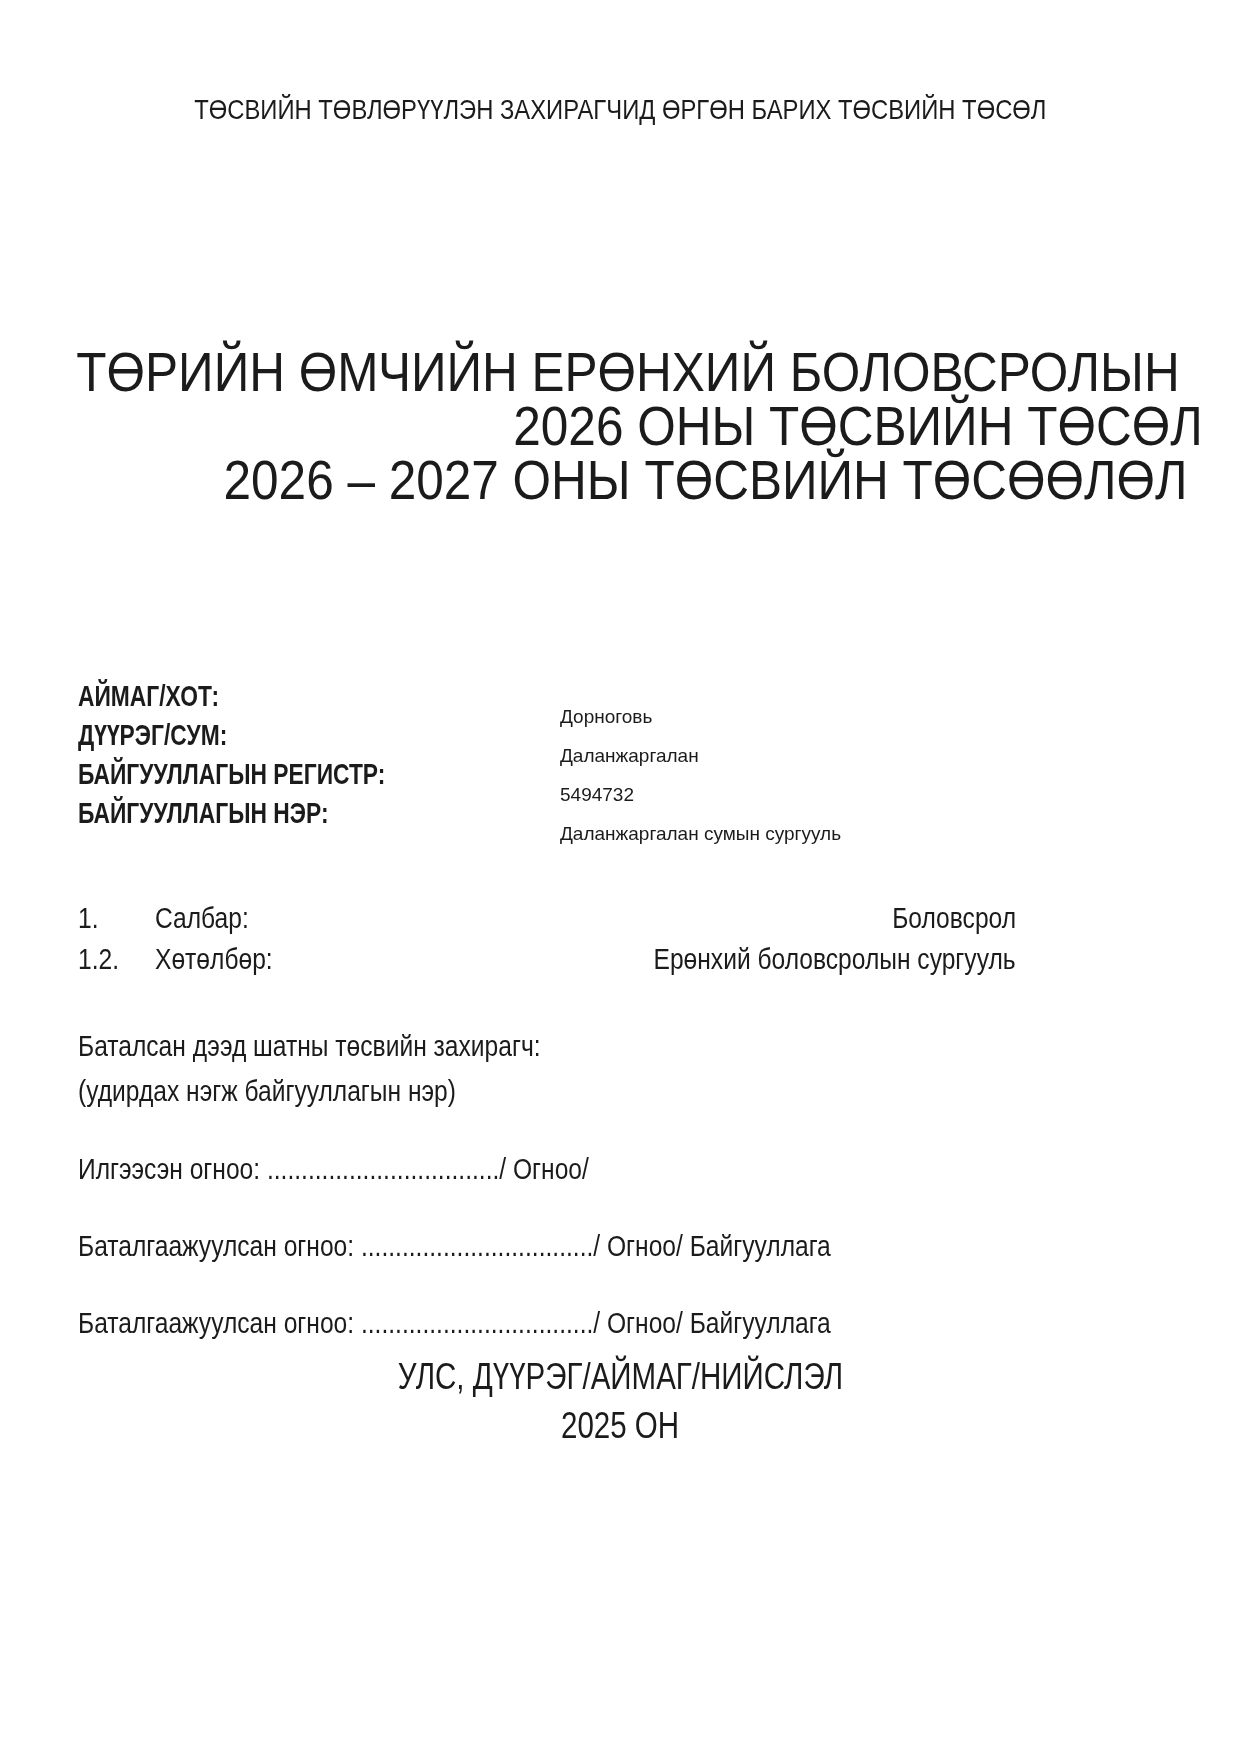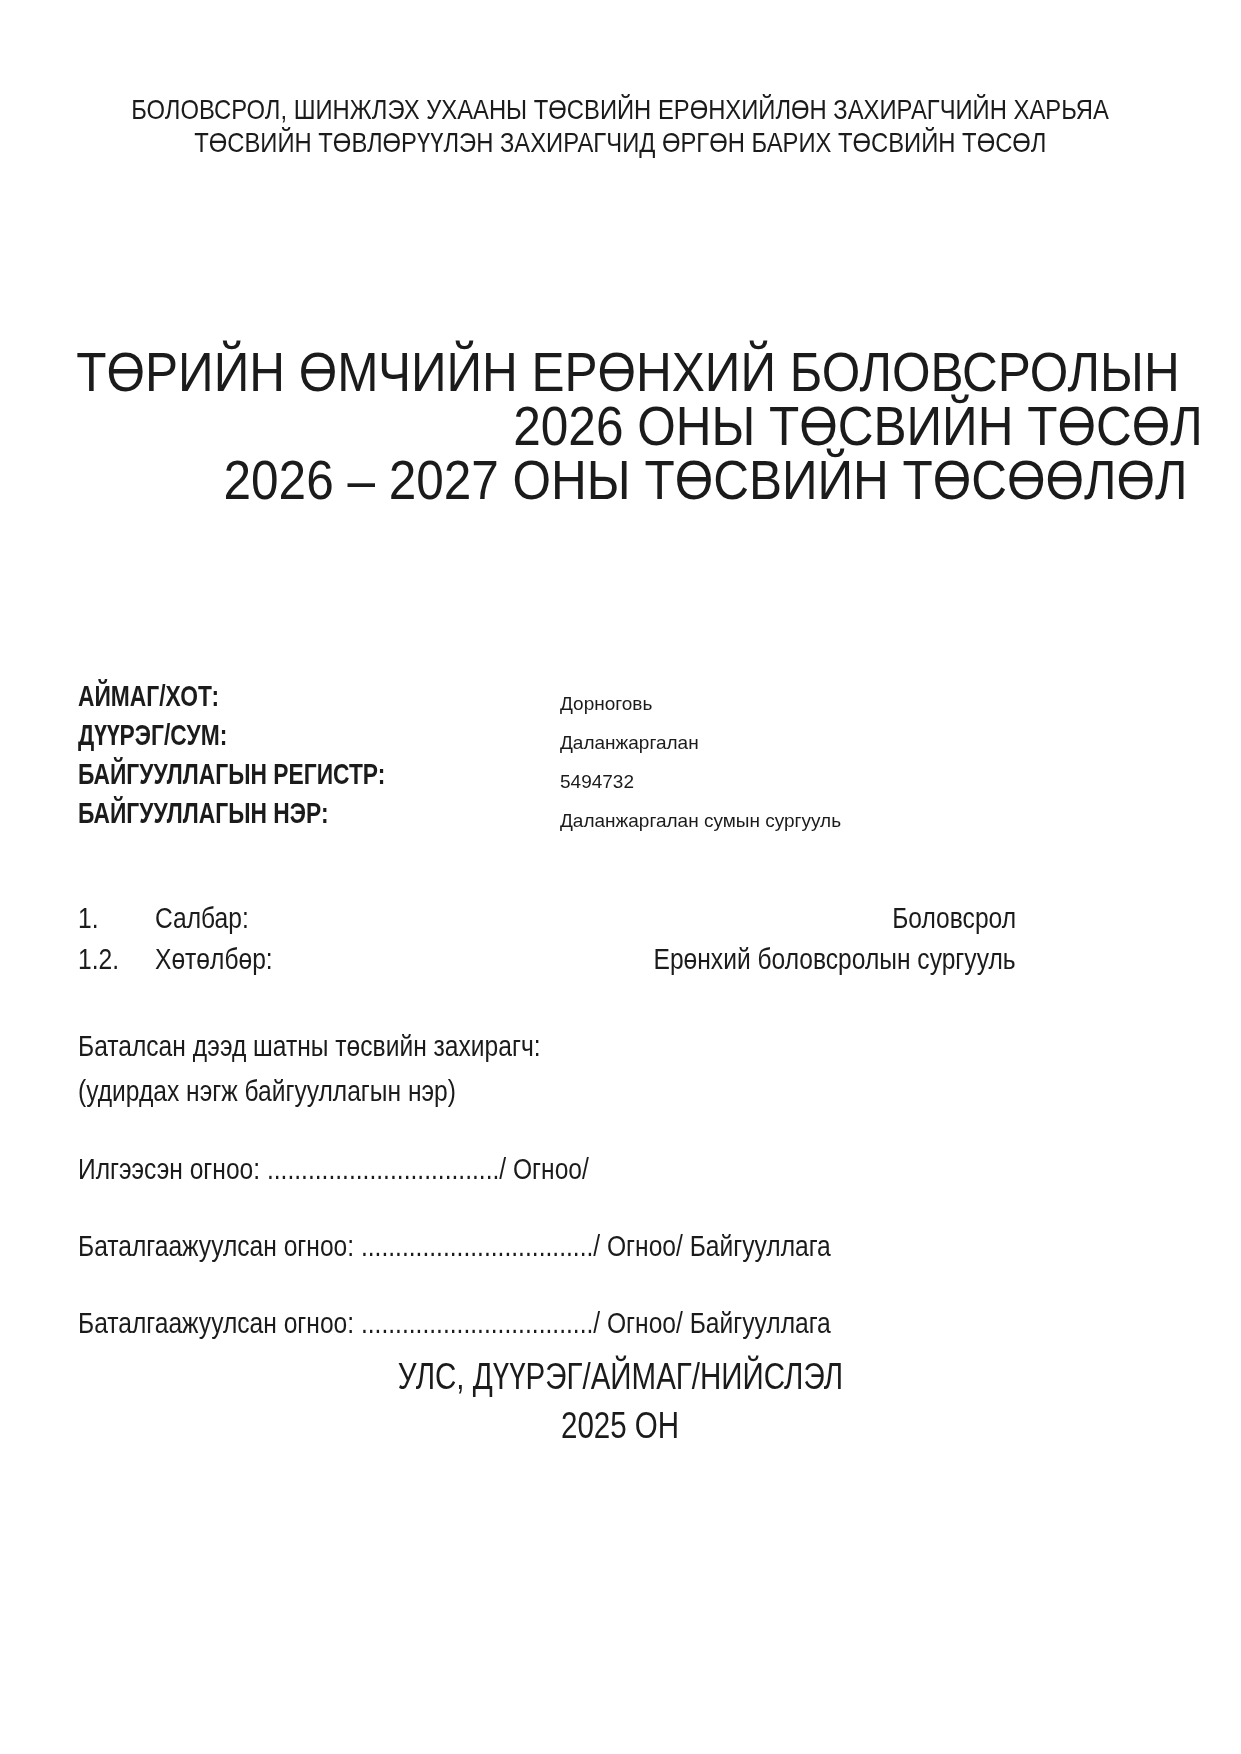--- a/index.html
+++ b/index.html
@@ -26,21 +26,21 @@
   .doc-header {
     position: absolute; top: 93px; left: 0;
     font-size: 28px; line-height: 33px; font-weight: 400;
     letter-spacing: 0;
   }
   .doc-title {
     position: absolute; top: 345px; left: 0;
     font-size: 55px; line-height: 54px; font-weight: 400; text-align: right;
   }
   .org-fields { position: absolute; top: 676px; left: 78px; width: 1085px; }
-  .field-row { display: flex; align-items: flex-end; height: 39px; }
+  .field-row { display: flex; align-items: flex-start; height: 39px; }
   .field-label-cell { width: 482px; flex: 0 0 482px; overflow: visible; }
   .field-label { font-size: 30px; font-weight: 700; line-height: 39px; }
   .field-value { font-size: 19px; font-weight: 400; margin-top: 30px; }
 
   .class-rows { position: absolute; top: 897px; left: 78px; width: 938px; }
   .class-row { display: flex; align-items: baseline; height: 41px; font-size: 30px; line-height: 41px; }
   .class-number-cell { width: 77px; flex: 0 0 77px; }
   .class-value { margin-left: auto; }
 
   .approver { position: absolute; top: 1023px; left: 78px; font-size: 30px; line-height: 45px; }
@@ -50,21 +50,20 @@
   .date-line-3 { top: 1304px; }
 
   .doc-footer { position: absolute; top: 1352px; left: 0; font-size: 36px; line-height: 49px; }
 </style>
 </head>
 <body>
 
 <div class="page">
 
   <div class="doc-header centered">
-    <div><span class="cond cx-c85">БОЛОВСРОЛ, ШИНЖЛЭХ УХААНЫ ТӨСВИЙН ЕРӨНХИЙЛӨН ЗАХИРАГЧИЙН ХАРЬЯА</span></div>
     <div><span class="cond cx-c85">ТӨСВИЙН ТӨВЛӨРҮҮЛЭН ЗАХИРАГЧИД ӨРГӨН БАРИХ ТӨСВИЙН ТӨСӨЛ</span></div>
   </div>
 
   <div class="doc-title centered">
     <div><span class="cond cx-c90">ТӨРИЙН ӨМЧИЙН ЕРӨНХИЙ БОЛОВСРОЛЫН</span></div>
     <div><span class="cond cx-c90">2026 ОНЫ ТӨСВИЙН ТӨСӨЛ</span></div>
     <div><span class="cond cx-c90">2026 – 2027 ОНЫ ТӨСВИЙН ТӨСӨӨЛӨЛ</span></div>
   </div>
 
   <div class="org-fields">

